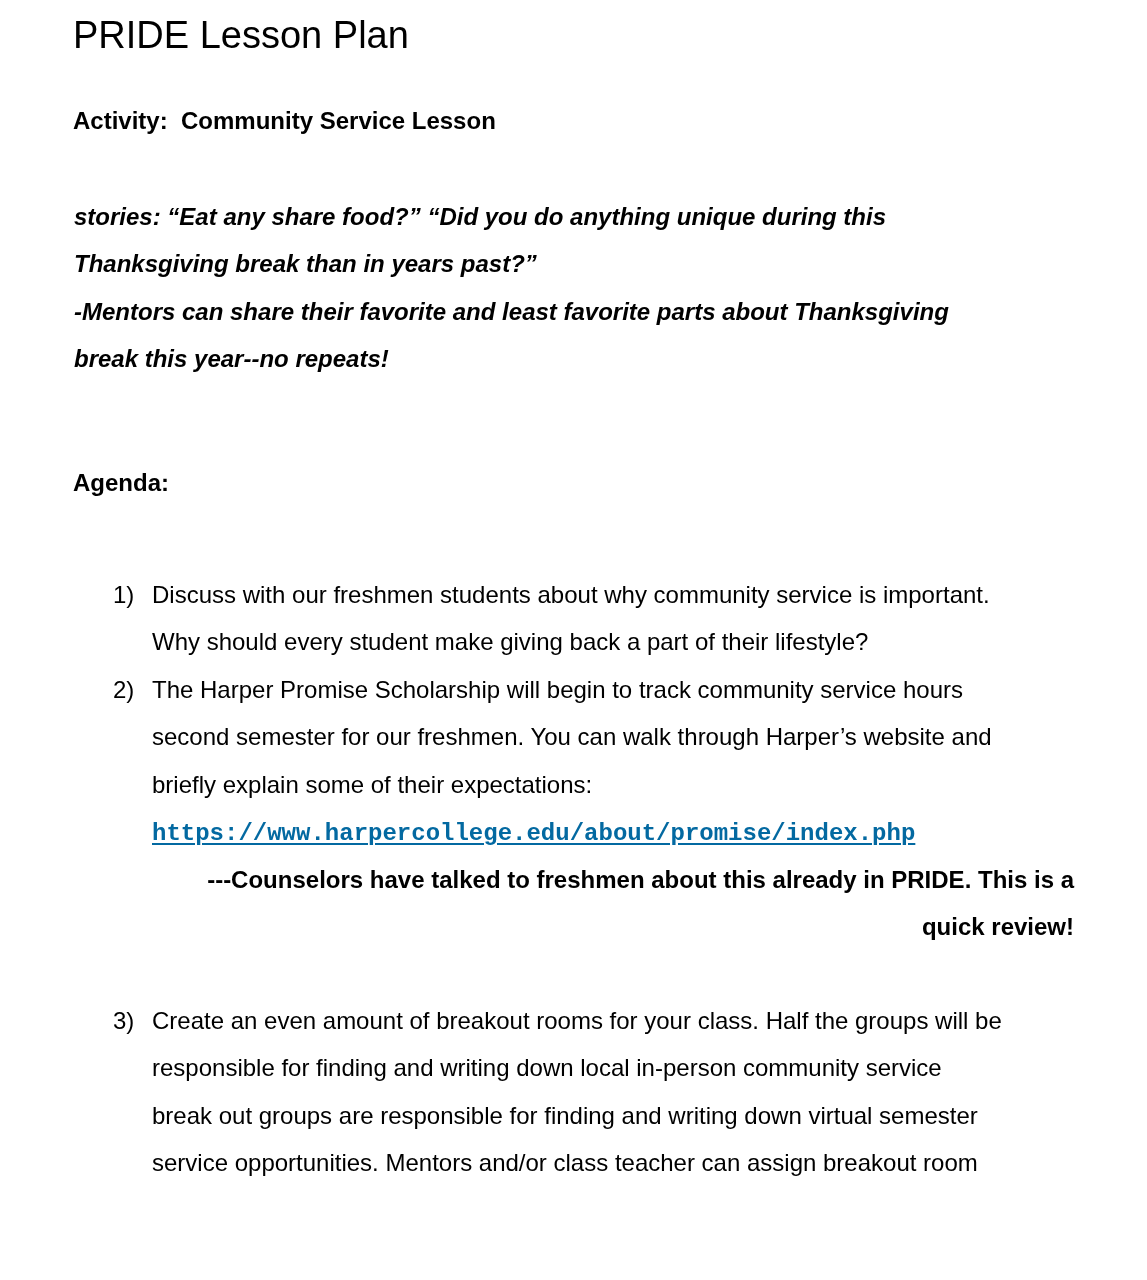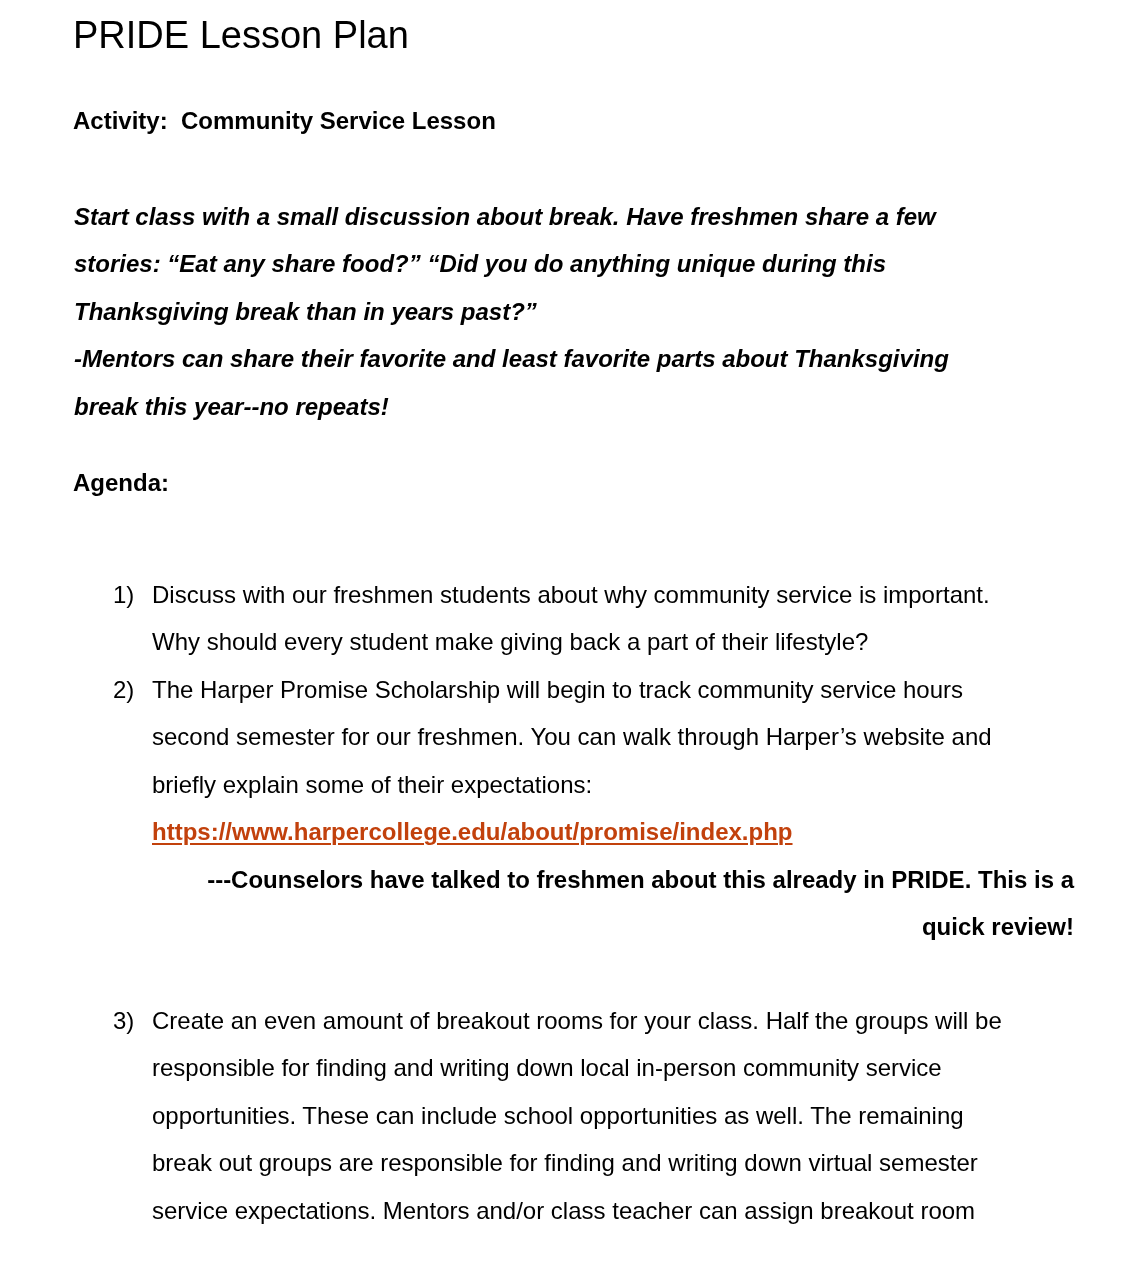--- a/index.html
+++ b/index.html
@@ -82,26 +82,27 @@
       top: 0;
       width: 960px;
       font-size: 24px;
       line-height: 47.4px;
     }
     .list-text .line {
       display: block;
       white-space: nowrap;
     }
     .link {
-      color: #c2410c;
+      color: #0369a1;
       font-weight: bold;
       text-decoration: underline;
       text-decoration-thickness: 2px;
       text-underline-offset: 3px;
       cursor: pointer;
+      font-family: Liberation Mono, monospace;
     }
     .note {
       position: absolute;
       left: 74px;
       top: 856px;
       width: 1000px;
       font-size: 24px;
       font-weight: bold;
       line-height: 47.4px;
       text-align: right;
@@ -114,21 +115,20 @@
 </head>
 <body>
 
 <div class="page">
 
   <h1 class="title">PRIDE  Lesson Plan</h1>
 
   <div class="activity">Activity:  Community Service Lesson</div>
 
   <div class="intro">
-    <span class="line">Start class with a small discussion about break. Have freshmen share a few</span>
     <span class="line">stories: “Eat any share food?” “Did you do anything unique during this</span>
     <span class="line">Thanksgiving break than in years past?”</span>
     <span class="line">-Mentors can share their favorite and least favorite parts about Thanksgiving</span>
     <span class="line">break this year--no repeats!</span>
   </div>
 
   <div class="agenda-label">Agenda:</div>
 
   <div class="list-item" style="top:571px;">
     <span class="list-num">1)</span>
@@ -151,19 +151,18 @@
   <div class="note">
     <span class="line">---Counselors have talked to freshmen about this already in PRIDE. This is a</span>
     <span class="line">quick review!</span>
   </div>
 
   <div class="list-item" style="top:997px;">
     <span class="list-num">3)</span>
     <div class="list-text">
       <span class="line">Create an even amount of breakout rooms for your class. Half the groups will be</span>
       <span class="line">responsible for finding and writing down local in-person community service</span>
-      <span class="line">opportunities. These can include school opportunities as well. The remaining</span>
       <span class="line">break out groups are responsible for finding and writing down virtual semester</span>
-      <span class="line">service expectations. Mentors and/or class teacher can assign breakout room</span>
+      <span class="line">service opportunities. Mentors and/or class teacher can assign breakout room</span>
     </div>
   </div>
 
 </div>
 
 </body></html>

